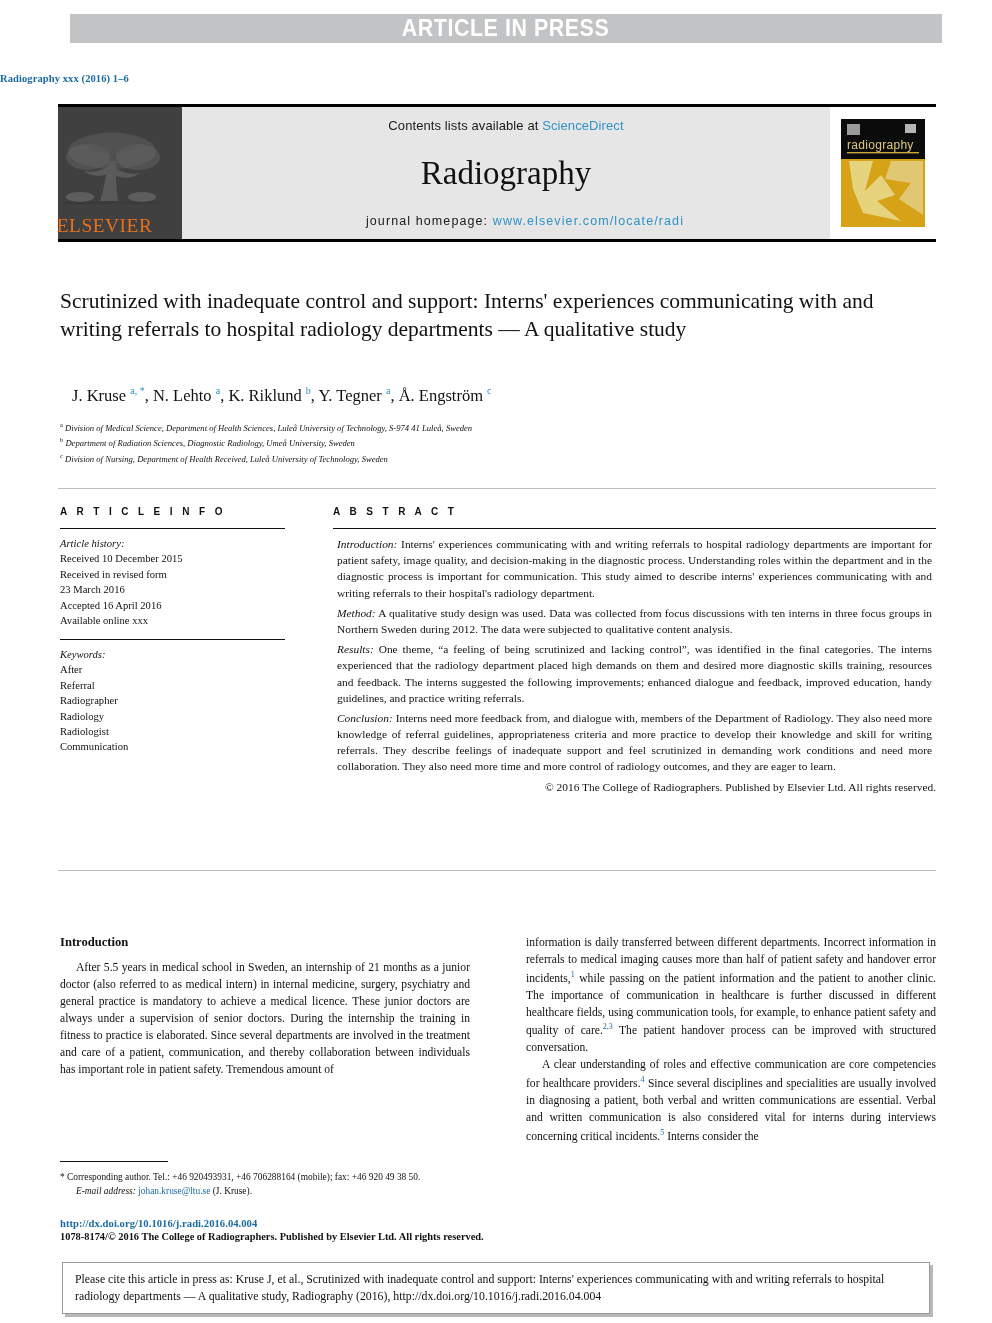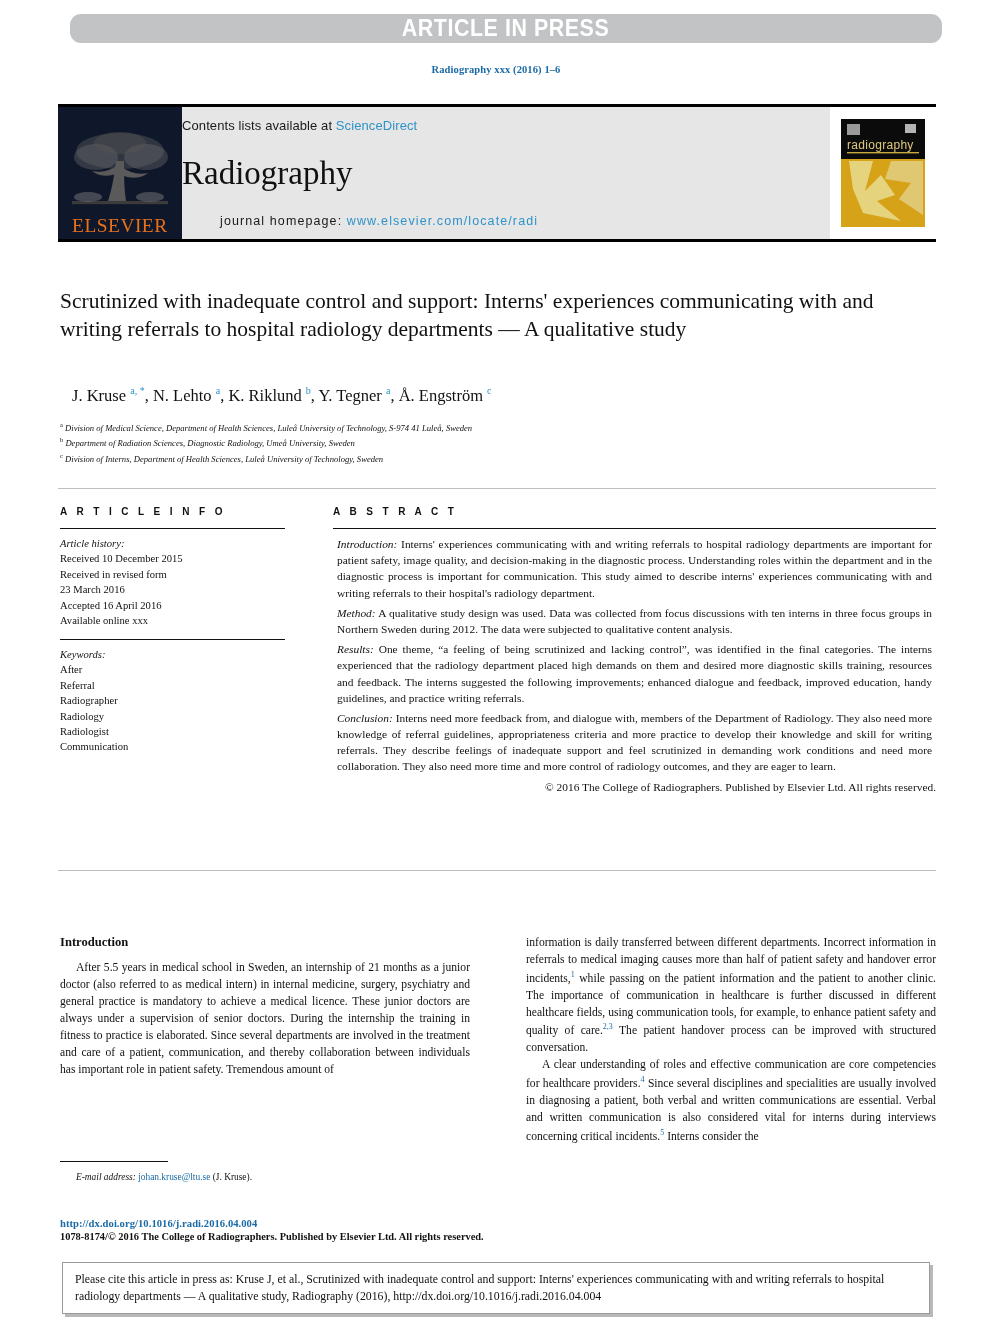--- a/index.html
+++ b/index.html
@@ -26,38 +26,36 @@
   .aip-banner {
     position: absolute;
     left: 70px;
     top: 14px;
     width: 872px;
     height: 29px;
     background: #c2c3c5;
     display: flex;
     align-items: center;
     justify-content: center;
-    border-radius: 11px;
   }
   .aip-banner span {
     font-family: "Liberation Sans", sans-serif;
     font-weight: bold;
     font-size: 23px;
     letter-spacing: 0.6px;
     color: #ffffff;
     transform: scaleX(0.93);
   }
 
   
   .journal-ref {
     position: absolute;
-    top: 64px;
+    top: 73px;
     left: 0;
     width: 992px;
-    text-align: center;
     font-family: "Liberation Serif", serif;
     font-weight: bold;
     font-size: 10.5px;
     color: #1a6aa6;
     letter-spacing: 0.1px;
   }
 
   
   .masthead {
     position: absolute;
@@ -72,41 +70,41 @@
   .masthead-inner {
     display: flex;
     align-items: stretch;
     height: 132px;
   }
   .elsevier-logo {
     width: 124px;
     flex: 0 0 124px;
     display: flex;
     flex-direction: column;
-    align-items: center;
     justify-content: flex-end;
     padding-bottom: 4px;
     box-sizing: border-box;
-    background: #0f172a;
+    background: #404040;
   }
   .tree-svg { display:block; }
   .elsevier-word {
     font-family: "Liberation Serif", serif;
     font-size: 19px;
     letter-spacing: 0.5px;
     color: #e8701a;
     line-height: 1;
     margin-top: 1px;
     transform: scaleX(1.02);
   }
   .masthead-center {
     flex: 1 1 auto;
     background: #e6e6e6;
     display: flex;
     flex-direction: column;
+    align-items: center;
     justify-content: space-between;
     padding: 11px 0 11px 0;
     box-sizing: border-box;
   }
   .contents-line {
     font-family: "Liberation Sans", sans-serif;
     font-size: 13px;
     color: #1a1a1a;
     letter-spacing: 0.1px;
   }
@@ -395,21 +393,21 @@
     </div>
   </div>
 
   <div class="title">Scrutinized with inadequate control and support: Interns' experiences communicating with and writing referrals to hospital radiology departments — A qualitative study</div>
 
   <div class="authors">J. Kruse <sup>a, *</sup>, N. Lehto <sup>a</sup>, K. Riklund <sup>b</sup>, Y. Tegner <sup>a</sup>, Å. Engström <sup>c</sup></div>
 
   <div class="affils">
     <div><sup>a</sup> <span>Division of Medical Science, Department of Health Sciences, Luleå University of Technology, S-974 41 Luleå, Sweden</span></div>
     <div><sup>b</sup> <span>Department of Radiation Sciences, Diagnostic Radiology, Umeå University, Sweden</span></div>
-    <div><sup>c</sup> <span>Division of Interns, Department of Health Sciences, Luleå University of Technology, Sweden</span></div>
+    <div><sup>c</sup> <span>Division of Nursing, Department of Health Received, Luleå University of Technology, Sweden</span></div>
   </div>
 
   <div class="divider-top"></div>
 
   <div class="info-col">
     <div class="sec-head">A R T I C L E  I N F O</div>
     <div class="rule-thick"></div>
     <div class="info-body">
       <div class="ital">Article history:</div>
       <div>Received 10 December 2015</div>
@@ -445,20 +443,21 @@
   <div class="divider-bottom"></div>
 
   <div class="body-cols">
 
     <div class="col col-left">
       <div class="h2">Introduction</div>
       <p class="bodytext indent">After 5.5 years in medical school in Sweden, an internship of 21 months as a junior doctor (also referred to as medical intern) in internal medicine, surgery, psychiatry and general practice is mandatory to achieve a medical licence. These junior doctors are always under a supervision of senior doctors. During the internship the training in fitness to practice is elaborated. Since several departments are involved in the treatment and care of a patient, communication, and thereby collaboration between individuals has important role in patient safety. Tremendous amount of</p>
 
       <div class="footnote">
         <div class="fn-rule"></div>
+        <div class="fn-text">* Corresponding author. Tel.: +46 920493931, +46 706288164 (mobile); fax: +46 920 49 38 50.</div>
         <div class="fn-text" style="text-indent:16px;">
           <span class="em">E-mail address:</span>
           <span class="link">johan.kruse@ltu.se</span>
           <span>(J. Kruse).</span>
         </div>
       </div>
     </div>
 
     <div class="col col-right">
       <p class="bodytext">information is daily transferred between different departments. Incorrect information in referrals to medical imaging causes more than half of patient safety and handover error incidents,<sup>1</sup> while passing on the patient information and the patient to another clinic. The importance of communication in healthcare is further discussed in different healthcare fields, using communication tools, for example, to enhance patient safety and quality of care.<sup>2,3</sup> The patient handover process can be improved with structured conversation.</p>

